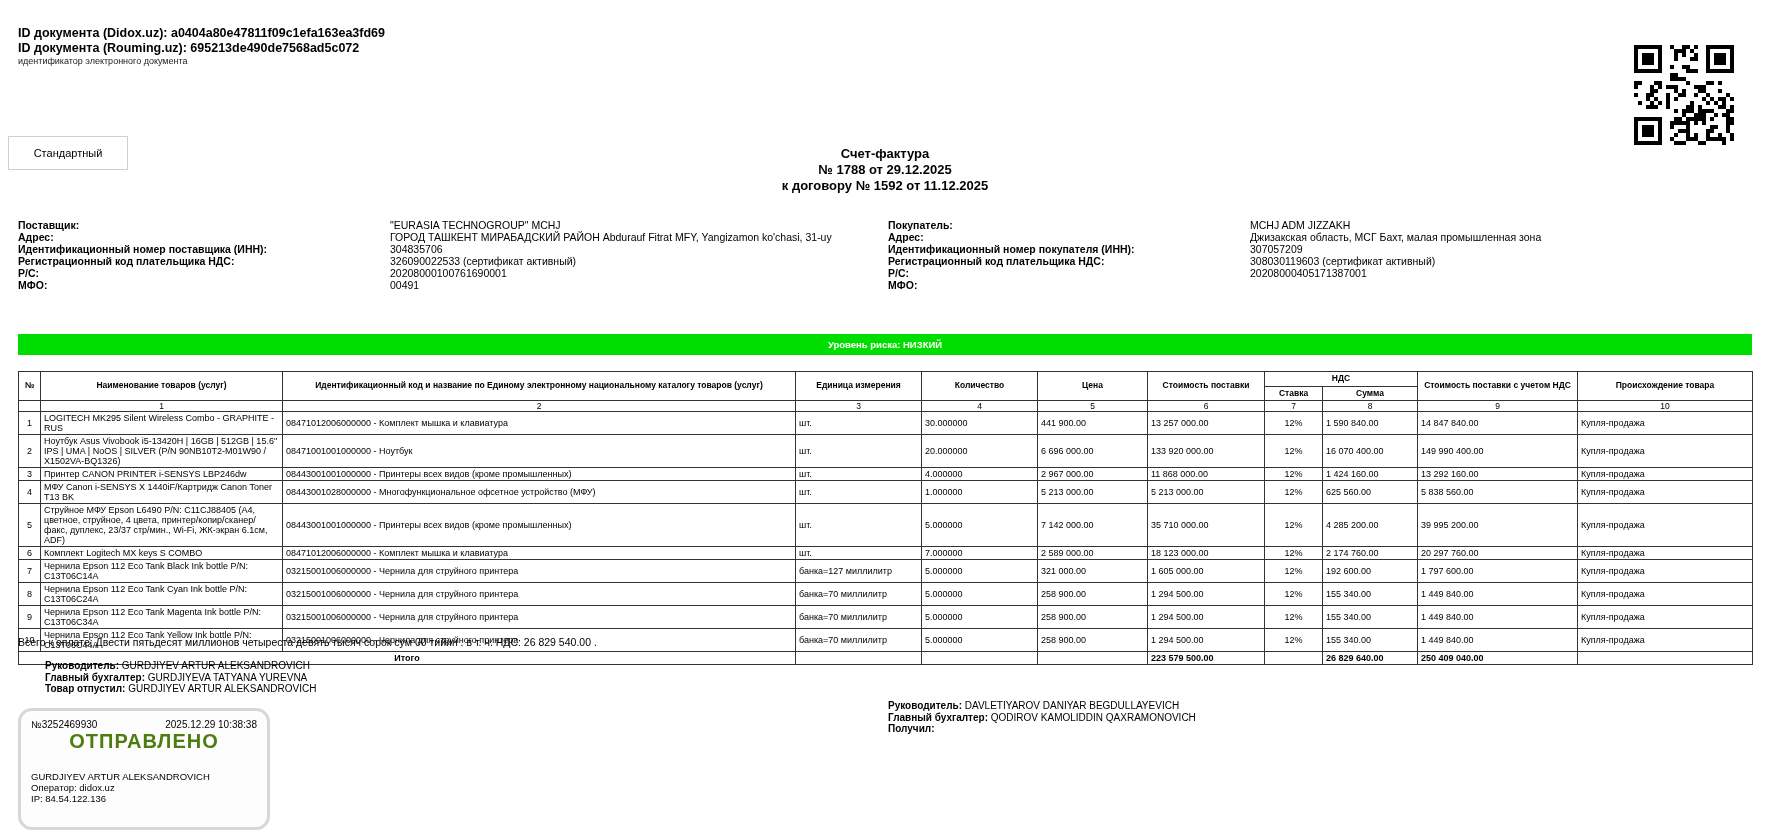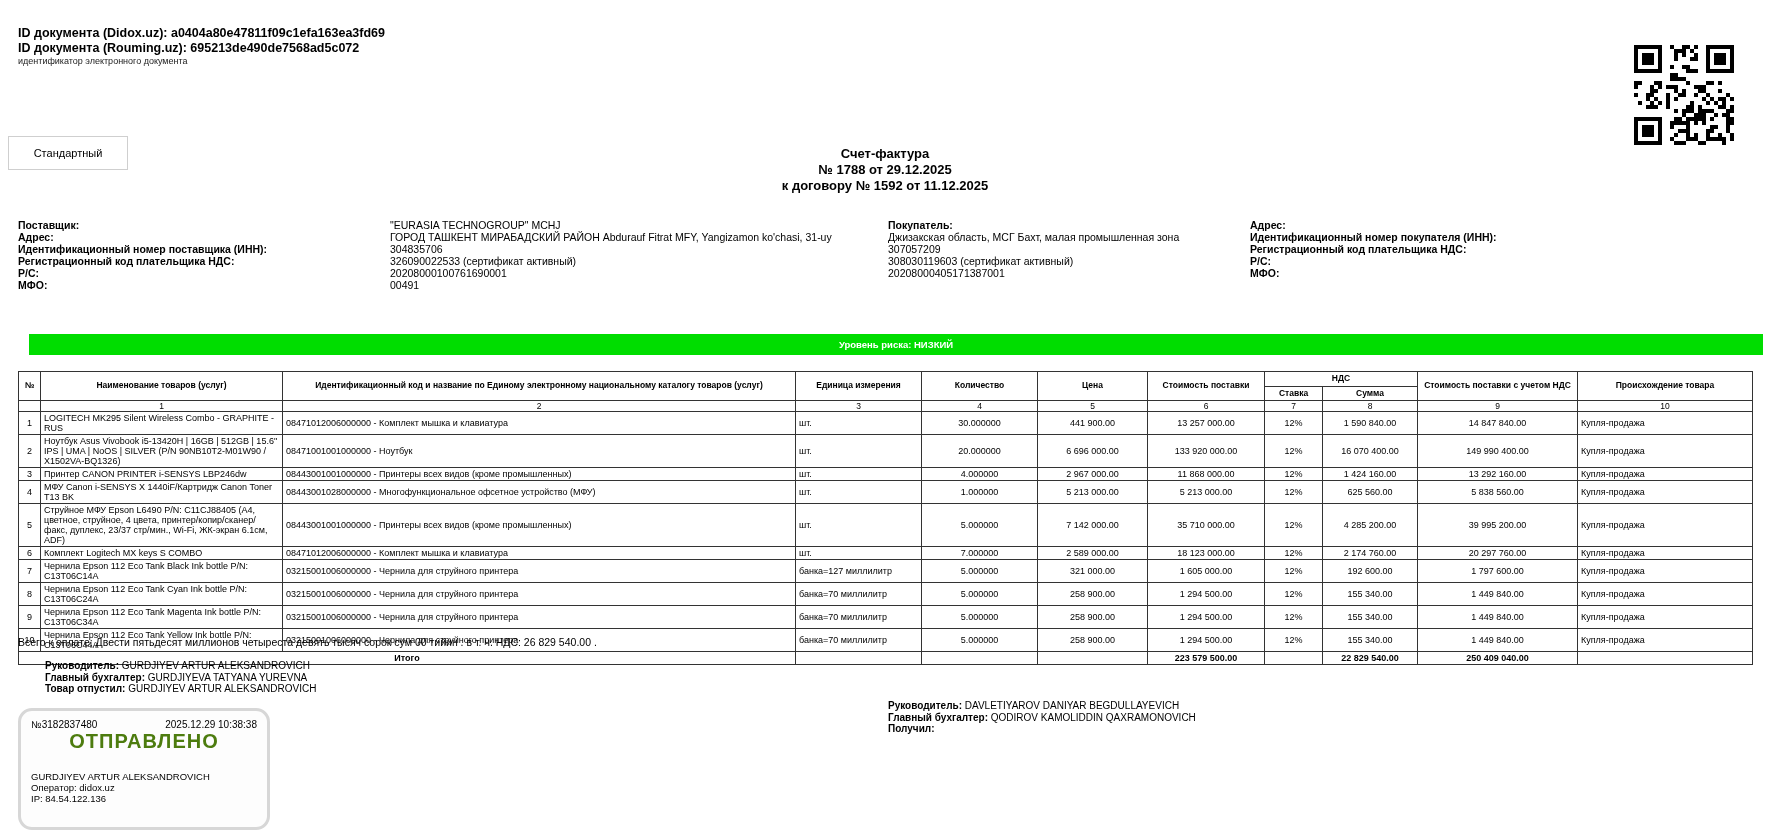--- a/index.html
+++ b/index.html
@@ -26,31 +26,31 @@
     font-size:13px; line-height:16px; }
 
   
   .party-grid { display:grid; font-size:10.5px; line-height:12px; }
   #supplier-block { left:18px; top:219px; width:850px; grid-template-columns:372px 1fr; }
   #buyer-block   { left:888px; top:219px; width:866px; grid-template-columns:362px 1fr; }
   .p-label { font-weight:bold; padding-right:6px; }
   .p-value { }
 
   
-  #risk-banner { left:29px; top:334px; width:1734px; height:21px; background:#00dd00;
+  #risk-banner { left:18px; top:334px; width:1734px; height:21px; background:#00dd00;
     color:#fff; font-size:9.5px; font-weight:bold; display:flex; align-items:center; justify-content:center; }
 
   
   #items-table-wrap { left:18px; top:371px; width:1734px; }
   table { border-collapse:collapse; table-layout:fixed; width:1734px; font-size:9px; line-height:10px; }
   th, td { border:1px solid #333; padding:1px 3px; vertical-align:middle; overflow:hidden; }
   thead th { font-weight:bold; text-align:center; font-size:8.5px; line-height:9.5px; padding:2px 2px; }
   tr.colnum-row td { text-align:center; font-size:8.5px; padding:0 2px; height:11px; }
   td.c-num { text-align:center; }
-  td.num { text-align:center; }
+  td.num { text-align:left; }
   td.ctr { text-align:center; }
   tr.totals-row td { font-weight:bold; height:13px; }
   tr.totals-row td.t-label { text-align:center; }
 
   
   #total-words { left:18px; top:636px; font-size:10.5px; }
 
   
   .sig-block { font-size:10px; line-height:11.5px; }
   #signatures-left { left:45px; top:660px; }
@@ -258,20 +258,21 @@
     <div class="p-value">304835706</div>
     <div class="p-label">Регистрационный код плательщика НДС:</div>
     <div class="p-value">326090022533 (сертификат активный)</div>
     <div class="p-label">Р/С:</div>
     <div class="p-value">20208000100761690001</div>
     <div class="p-label">МФО:</div>
     <div class="p-value">00491</div>
   </div>
 <div id="buyer-block" class="abs party-grid">
     <div class="p-label">Покупатель:</div>
+    <div class="p-value">MCHJ ADM JIZZAKH</div>
     <div class="p-label">Адрес:</div>
     <div class="p-value">Джизакская область, МСГ Бахт, малая промышленная зона</div>
     <div class="p-label">Идентификационный номер покупателя (ИНН):</div>
     <div class="p-value">307057209</div>
     <div class="p-label">Регистрационный код плательщика НДС:</div>
     <div class="p-value">308030119603 (сертификат активный)</div>
     <div class="p-label">Р/С:</div>
     <div class="p-value">20208000405171387001</div>
     <div class="p-label">МФО:</div>
   </div>
@@ -459,21 +460,21 @@
           <td class="num">1 449 840.00</td>
           <td class="c-origin">Купля-продажа</td>
         </tr>
         <tr class="totals-row">
           <td class="t-label" colspan="3">Итого</td>
           <td></td>
           <td></td>
           <td></td>
           <td class="num">223 579 500.00</td>
           <td></td>
-          <td class="num">22 829 540.00</td>
+          <td class="num">26 829 640.00</td>
           <td class="num">250 409 040.00</td>
           <td></td>
         </tr>
       </tbody>
 </table>
 </div>
 
 <div id="total-words" class="abs">Всего к оплате: Двести пятьдесят миллионов четыреста девять тысяч сорок сум 00 тийин . в т. ч. НДС: 26 829 540.00 .</div>
 
 <div id="signatures-left" class="abs sig-block">
@@ -482,21 +483,21 @@
     <div class="sig-line"><b>Товар отпустил: </b><span>GURDJIYEV ARTUR ALEKSANDROVICH</span></div>
   </div>
 <div id="signatures-right" class="abs sig-block">
     <div class="sig-line"><b>Руководитель: </b><span>DAVLETIYAROV DANIYAR BEGDULLAYEVICH</span></div>
     <div class="sig-line"><b>Главный бухгалтер: </b><span>QODIROV KAMOLIDDIN QAXRAMONOVICH</span></div>
     <div class="sig-line"><b>Получил: </b><span></span></div>
   </div>
 
 <div id="stamp" class="abs">
   <div class="stamp-top">
-    <span>№3182837480</span>
+    <span>№3252469930</span>
     <span>2025.12.29 10:38:38</span>
   </div>
   <div class="stamp-status">ОТПРАВЛЕНО</div>
   <div class="stamp-bottom">
     <div>GURDJIYEV ARTUR ALEKSANDROVICH</div>
     <div>Оператор: didox.uz</div>
     <div>IP: 84.54.122.136</div>
   </div>
 </div>
 

